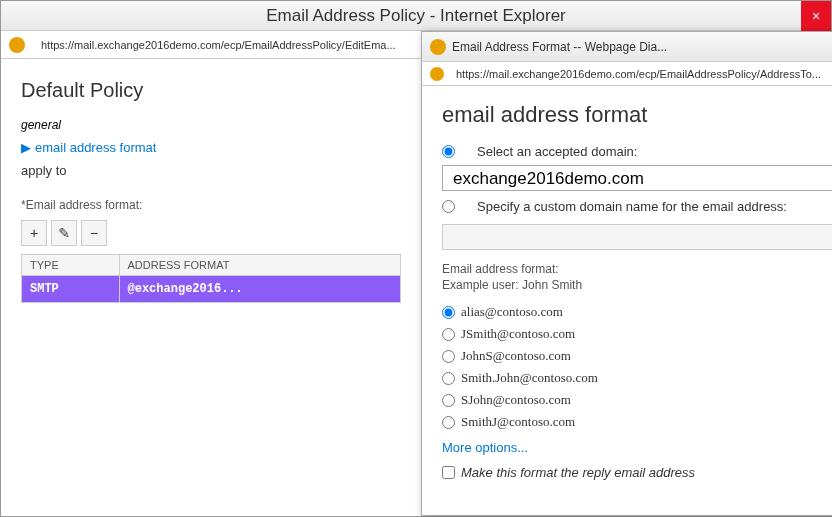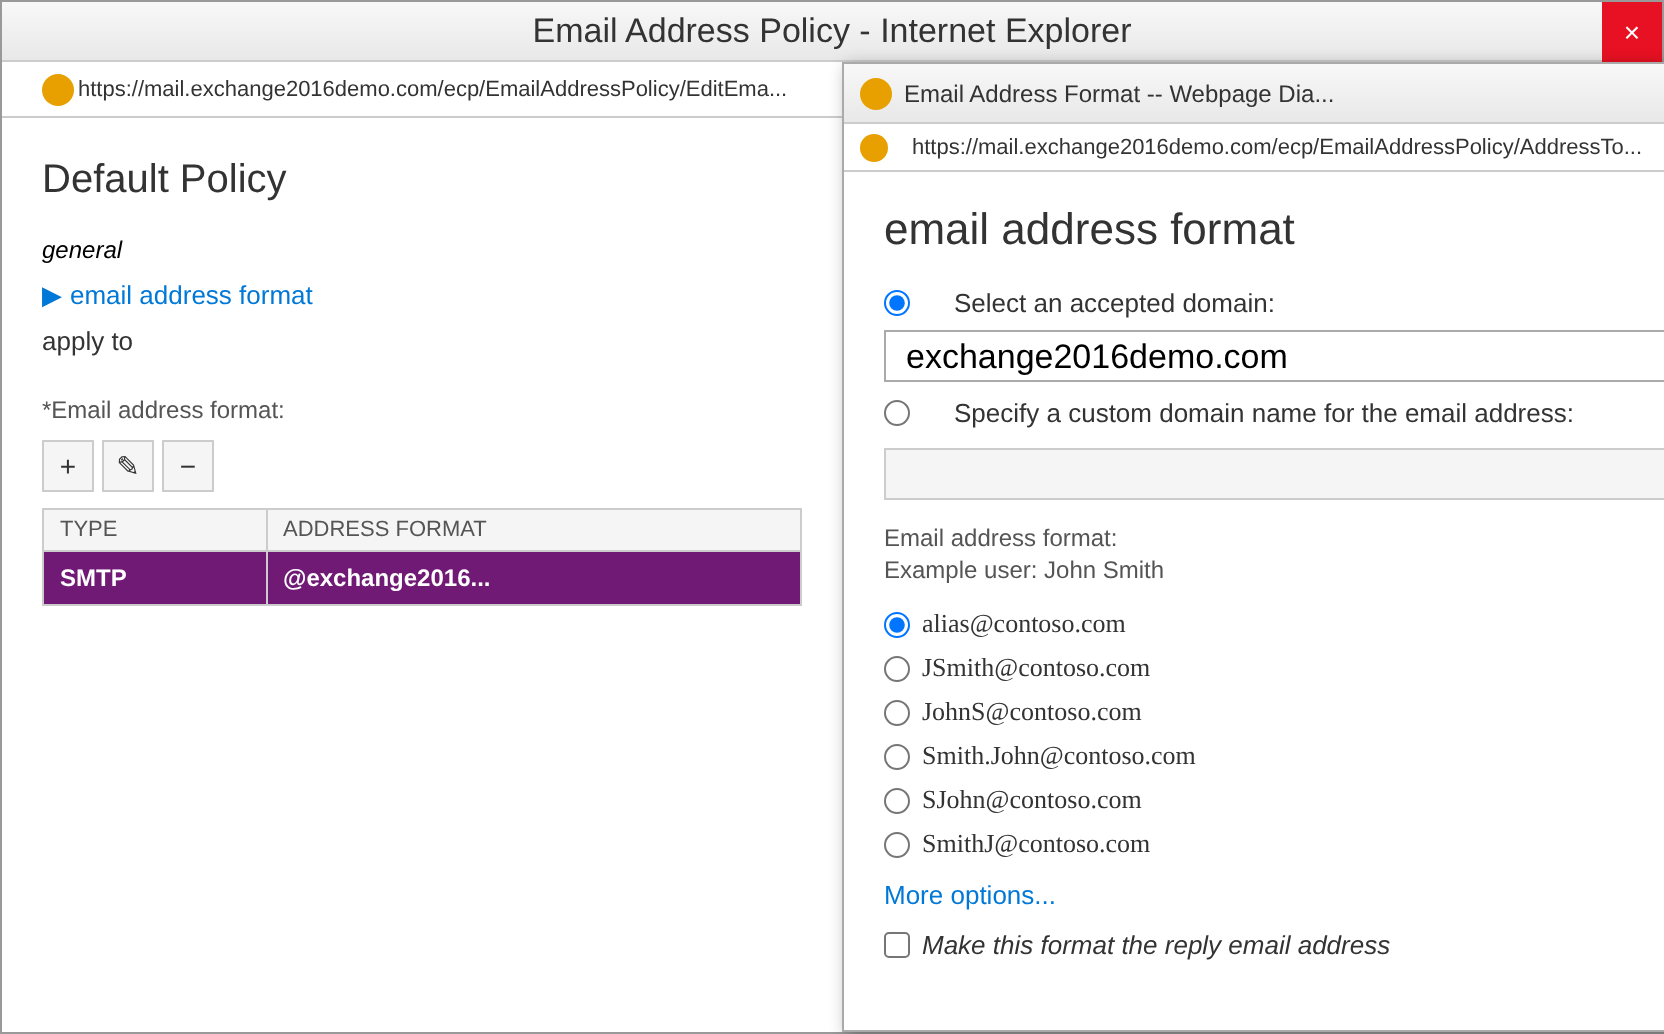--- a/index.html
+++ b/index.html
@@ -41,24 +41,24 @@
       align-items: center;
       justify-content: center;
       color: white;
       font-size: 14px;
       cursor: pointer;
     }
 
     .ie-addressbar {
       background: #fff;
       border-bottom: 1px solid #ccc;
-      padding: 4px 20px;
-      display: flex;
-      align-items: center;
-      gap: 2px;
+      padding: 4px 8px;
+      display: flex;
+      align-items: center;
+      gap: 16px;
       height: 28px;
     }
 
     .ie-icon {
       width: 16px;
       height: 16px;
       background: #e8a000;
       border-radius: 50%;
       flex-shrink: 0;
     }
@@ -159,23 +159,24 @@
       text-transform: uppercase;
     }
 
     .email-table td {
       padding: 6px 8px;
       border: 1px solid #ccc;
       font-size: 12px;
     }
 
     .email-table tr.selected td {
-      background: #701a75;
+      background: #8b5cf6;
       color: white;
       font-weight: bold;
+      font-family: Liberation Mono, monospace;
     }
 
     
     .dialog-window {
       position: absolute;
       top: 30px;
       left: 420px;
       width: 478px;
       bottom: 0;
       background: #fff;

